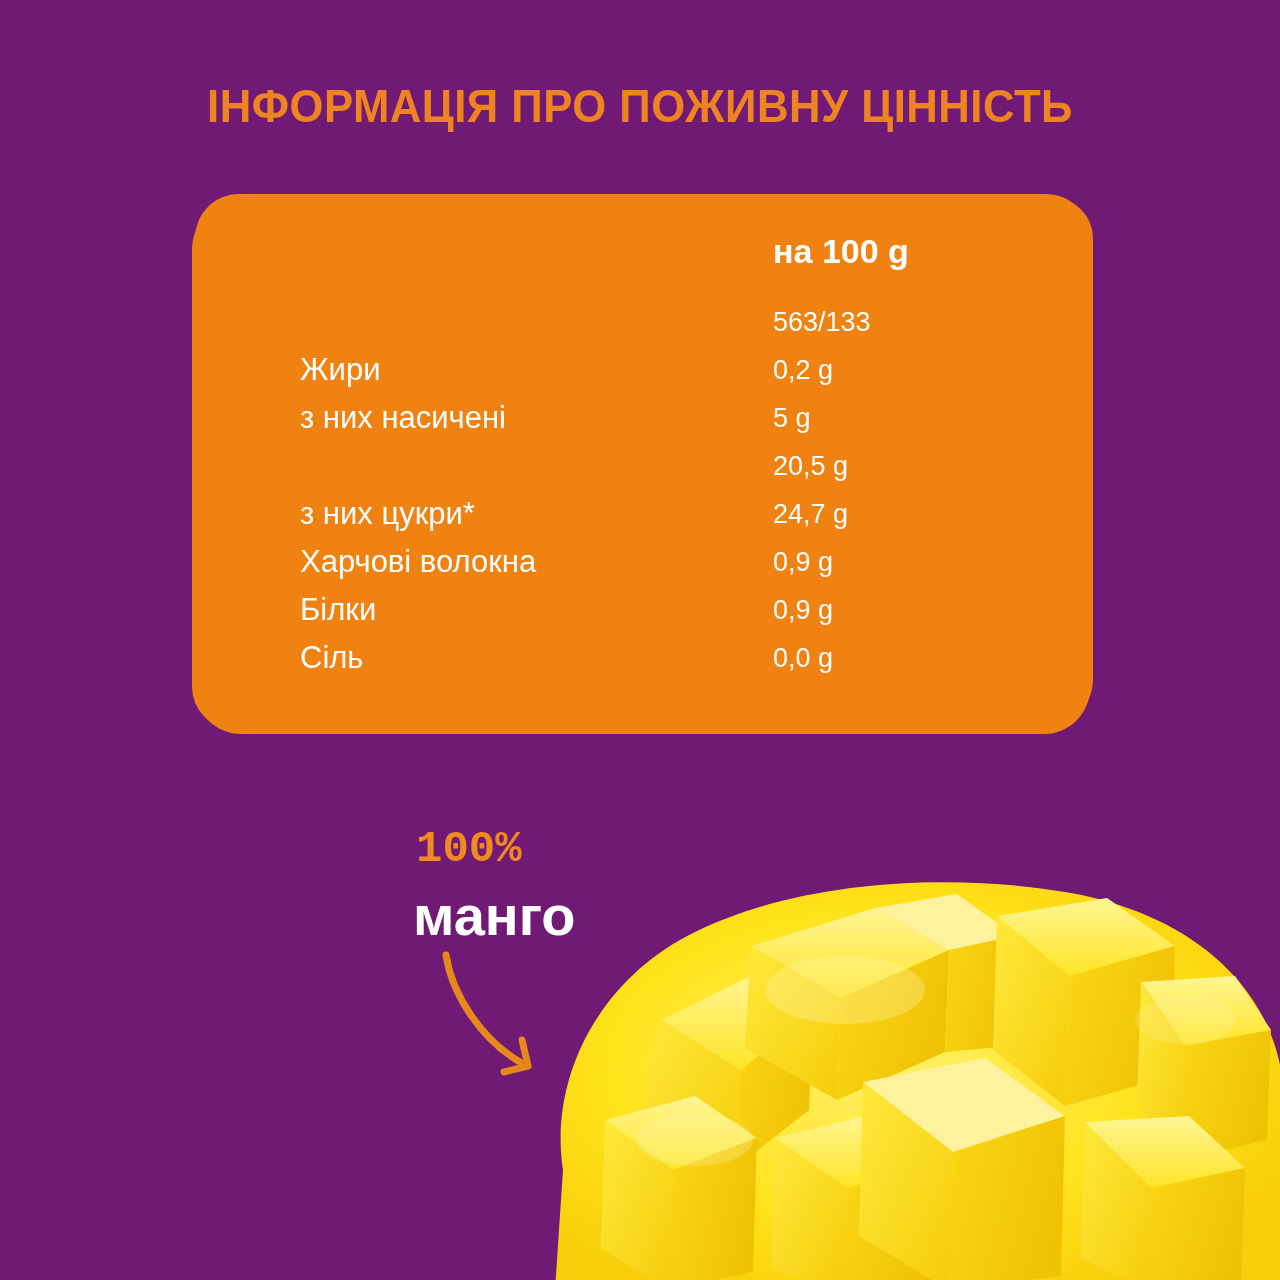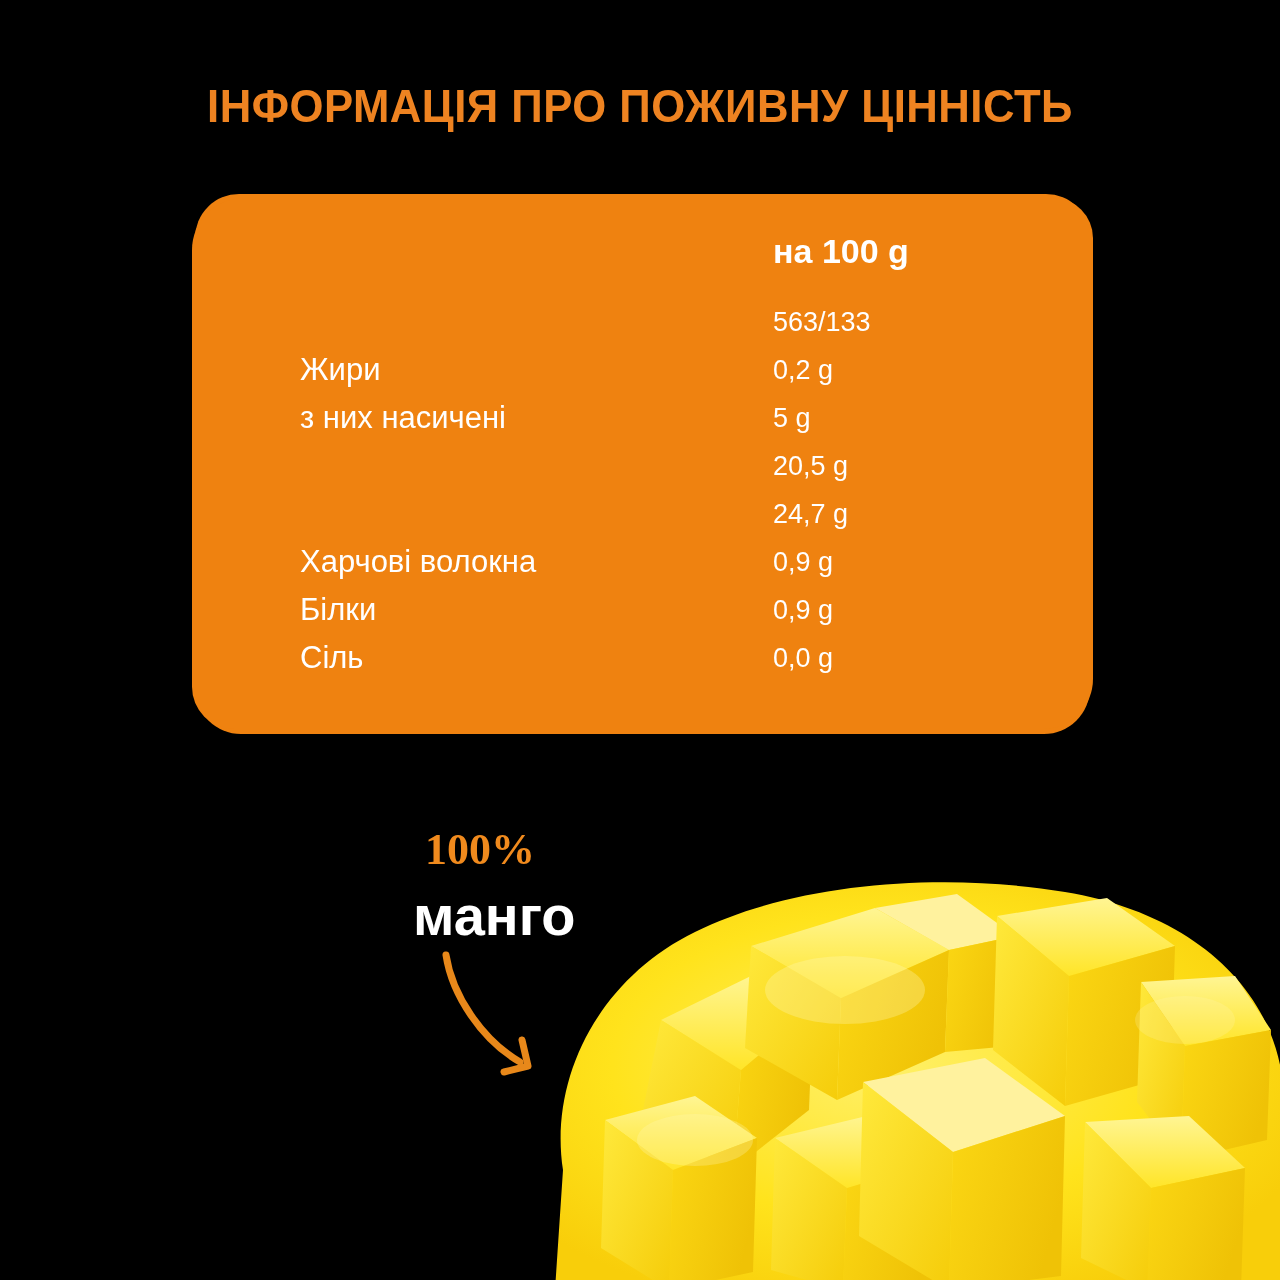--- a/index.html
+++ b/index.html
@@ -9,21 +9,21 @@
   }
   body {
     font-family: "Liberation Sans", sans-serif;
   }
 
   .canvas {
     position: relative;
     width: 1280px;
     height: 1280px;
     overflow: hidden;
-    background: #000000;
+    background: #701a75;
   }
 
   
   .title {
     position: absolute;
     left: 0;
     top: 78px;
     width: 1280px;
     text-align: center;
     font-family: "Liberation Sans Narrow", "Liberation Sans", sans-serif;
@@ -101,23 +101,23 @@
     top: 0;
     font-size: 27px;
     color: #FFFFFF;
     font-weight: 400;
     white-space: nowrap;
   }
 
   
   .callout-pct {
     position: absolute;
-    left: 425px;
+    left: 416px;
     top: 824px;
-    font-family: Liberation Serif, serif;
+    font-family: Liberation Mono, monospace;
     font-weight: 700;
     font-size: 44px;
     color: #F08A1D;
     white-space: nowrap;
   }
   .callout-word {
     position: absolute;
     left: 413px;
     top: 883px;
     font-family: "Liberation Sans Narrow", "Liberation Sans", sans-serif;
@@ -171,20 +171,21 @@
         <div class="row">
           <span class="label">з них насичені</span>
           <span class="value">5 g</span>
         </div>
 
         <div class="row">
           <span class="value">20,5 g</span>
         </div>
 
         <div class="row">
+          <span class="label">з них цукри*</span>
           <span class="value">24,7 g</span>
         </div>
 
         <div class="row">
           <span class="label">Харчові волокна</span>
           <span class="value">0,9 g</span>
         </div>
 
         <div class="row">
           <span class="label">Білки</span>

